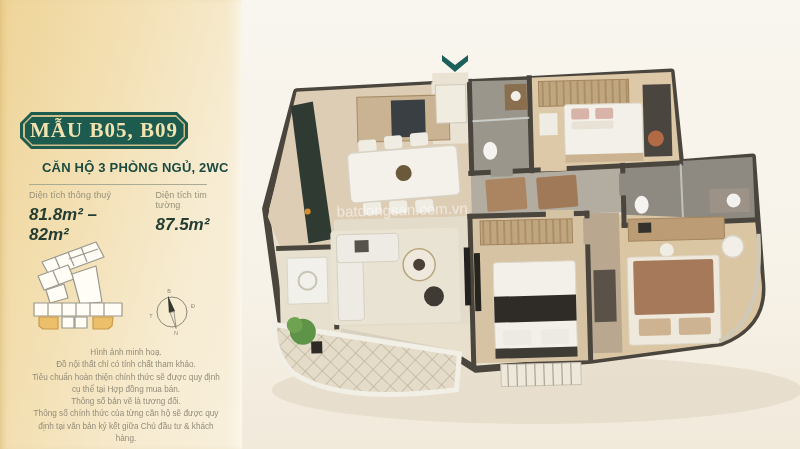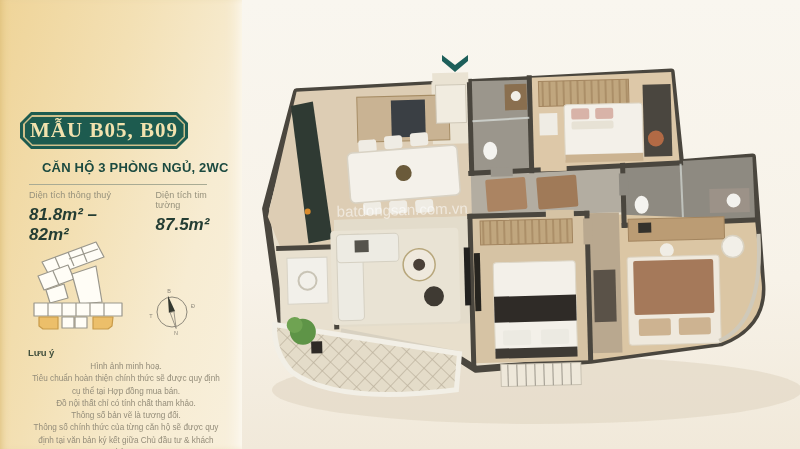--- a/index.html
+++ b/index.html
@@ -104,24 +104,23 @@
         <g font-size="5.5" fill="#8d887b" text-anchor="middle" font-family="Liberation Sans,sans-serif">
           <text x="23" y="9">B</text>
           <text x="47" y="24">Đ</text>
           <text x="30" y="51">N</text>
           <text x="5" y="34">T</text>
         </g>
       </svg>
     </div>
 
     <div class="notes">
-      <div class="title">Lưu ý</div>
       <div class="line">Hình ảnh minh hoạ.</div>
+      <div class="line">Đồ nội thất chỉ có tính chất tham khảo.</div>
       <div class="line">Tiêu chuẩn hoàn thiện chính thức sẽ được quy định cụ thể tại Hợp đồng mua bán.</div>
-      <div class="line">Đồ nội thất chỉ có tính chất tham khảo.</div>
       <div class="line">Thông số bản vẽ là tương đối.</div>
       <div class="line">Thông số chính thức của từng căn hộ sẽ được quy định tại văn bản ký kết giữa Chủ đầu tư &amp; khách hàng.</div>
     </div>
   </div>
 
   <div class="planarea">
     <svg width="558" height="449" viewBox="0 0 558 449">
       <defs>
         <pattern id="lattice" width="12" height="12" patternUnits="userSpaceOnUse" patternTransform="rotate(45)">
           <rect width="12" height="12" fill="#e4dcc9"></rect>

